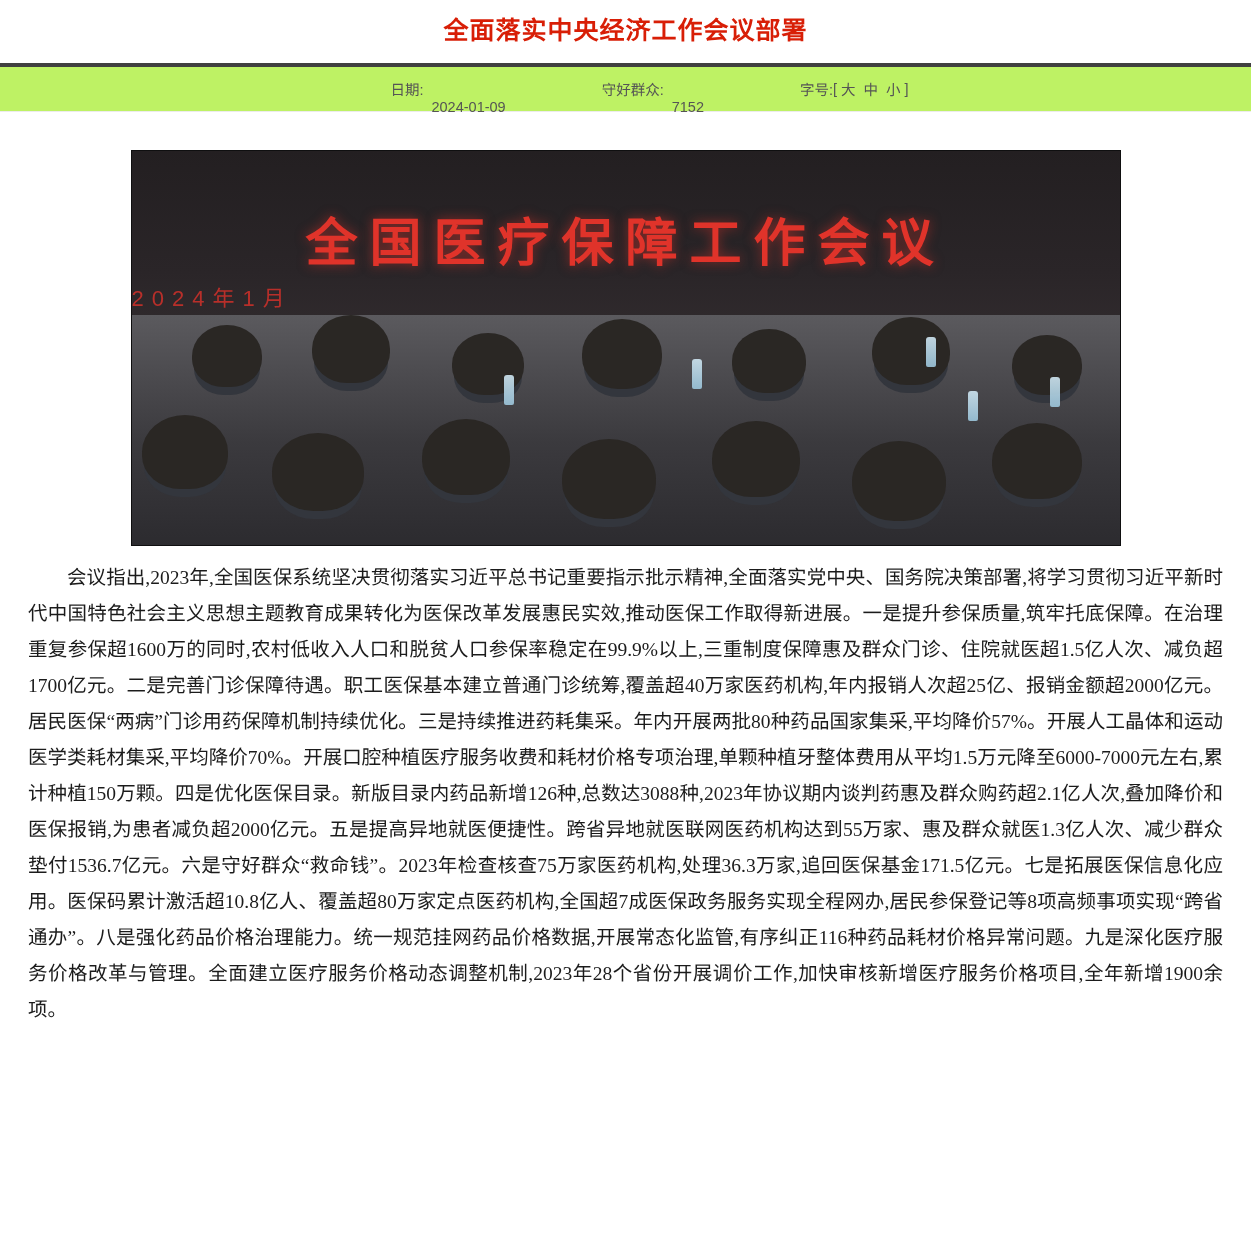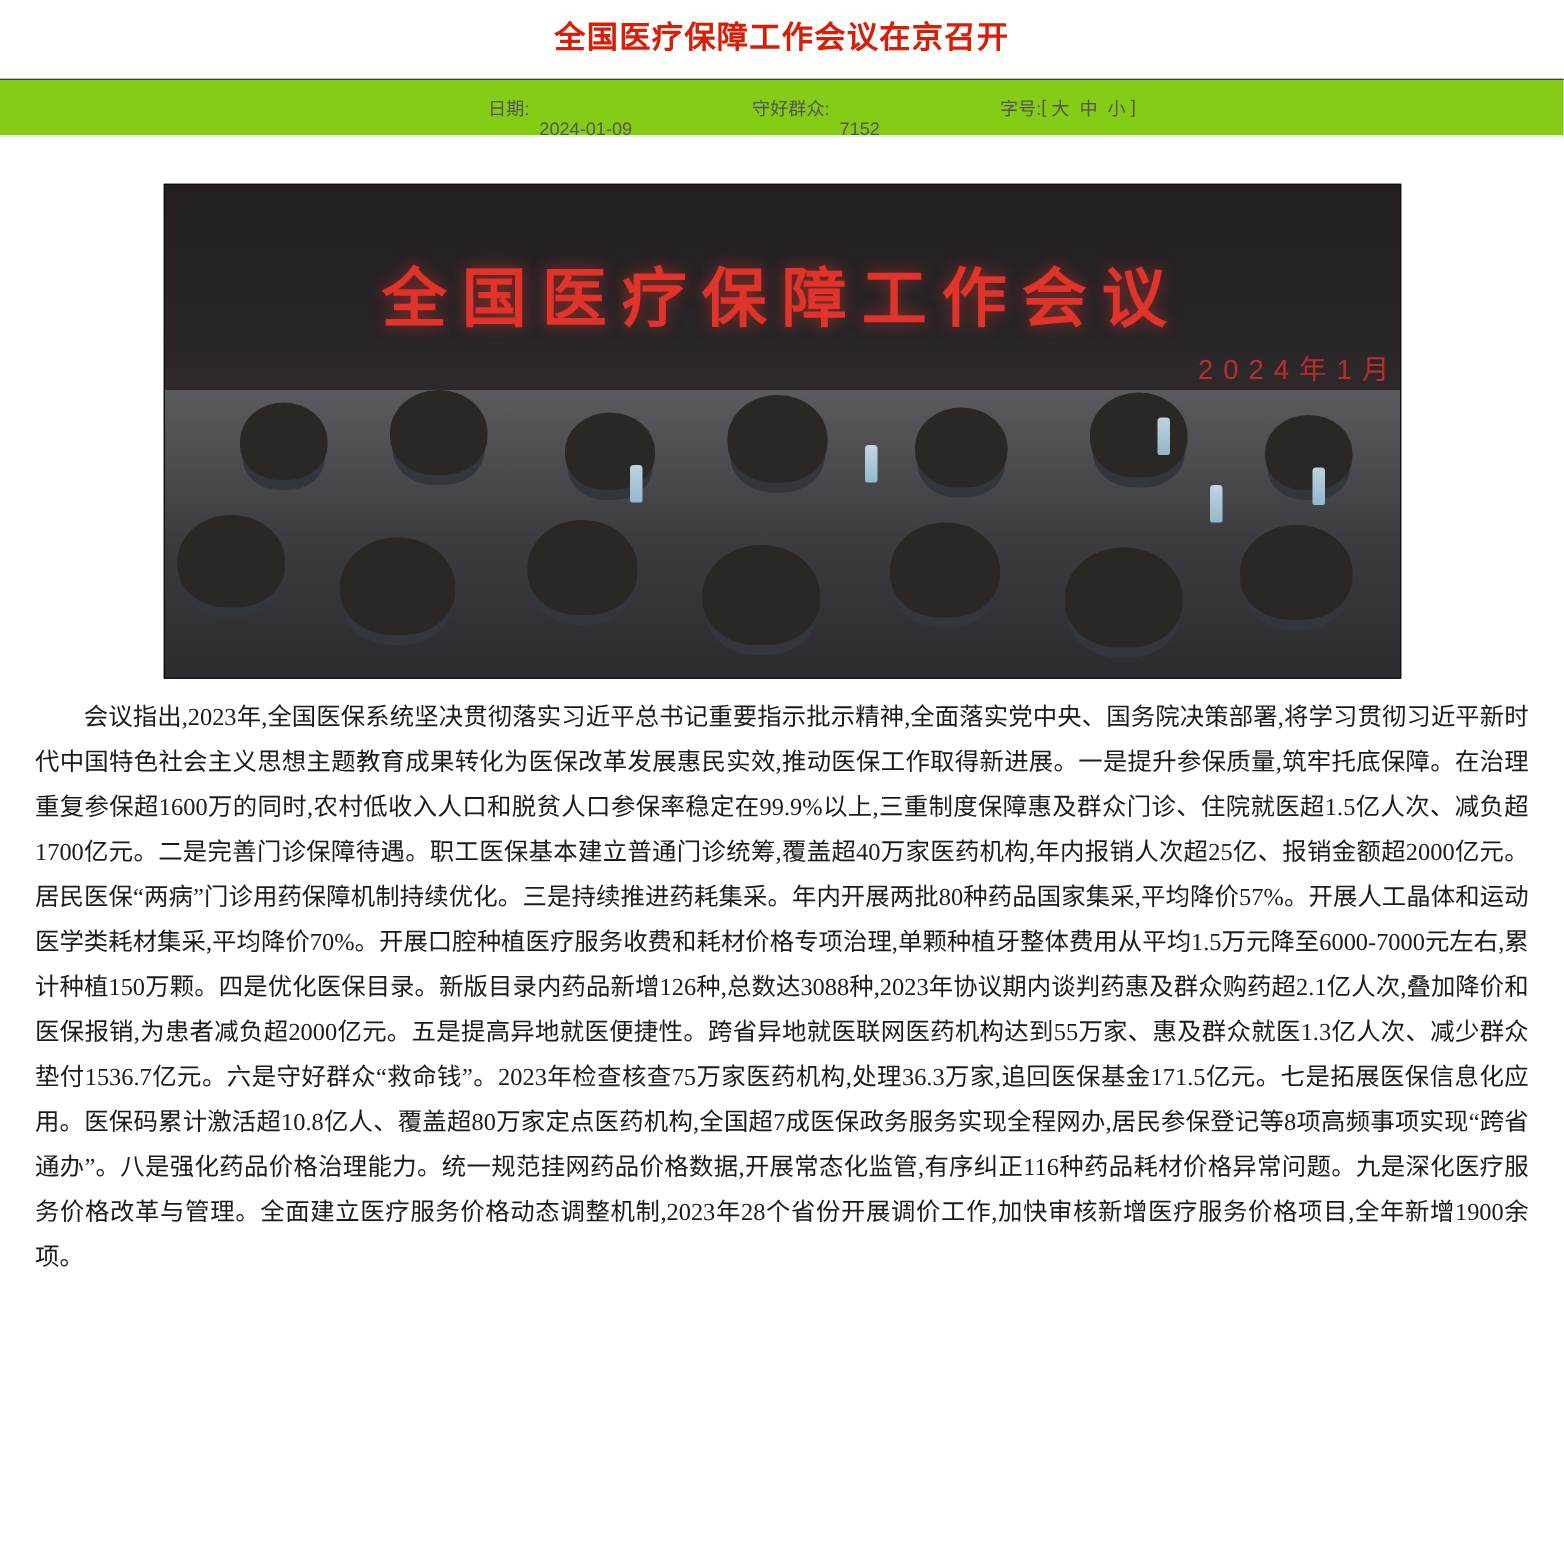--- a/index.html
+++ b/index.html
@@ -23,22 +23,22 @@
     color: #d81e06;
     font-family: "Liberation Sans", "DejaVu Sans", sans-serif;
     font-weight: bold;
     font-size: 25px;
     letter-spacing: 1px;
     padding: 14px 40px 16px 40px;
     margin: 0;
     line-height: 1.3;
   }
   .meta-bar {
-    background: #84cc16;
-    border-top: 1px solid #404040;
+    background: #bef264;
+    border-top: 4px solid #404040;
     border-bottom: 1px solid #ececec;
     height: 44px;
     display: flex;
     align-items: center;
     justify-content: center;
     gap: 0px;
     font-family: "Liberation Sans", "DejaVu Sans", sans-serif;
     font-size: 14.5px;
     color: #555555;
     padding-left: 48px;
@@ -107,21 +107,21 @@
     font-family: "Liberation Sans", "DejaVu Sans", sans-serif;
     font-weight: bold;
     font-size: 52px;
     letter-spacing: 12px;
     text-shadow: 0 0 12px rgba(224,51,42,0.55);
   }
   .banner-sub {
     position: absolute;
     top: 128px;
     left: 0; right: 0;
-    text-align: right;
+    text-align: left;
     color: #c8302a;
     font-family: "Liberation Sans", "DejaVu Sans", sans-serif;
     font-size: 22px;
     letter-spacing: 8px;
     opacity: .9;
   }
   
   .head-table {
     position: absolute;
     left: 110px;
@@ -188,21 +188,21 @@
     background: linear-gradient(180deg,#cfe6f2,#9cc6dc);
     border-radius: 3px 3px 2px 2px;
     opacity: .9;
   }
 </style>
 </head>
 <body>
 
 <div class="page">
 
-  <h1 class="article-title">全国医疗保障工作会议在京召开</h1>
+  <h1 class="article-title">全面落实中央经济工作会议部署</h1>
 
   <div class="meta-bar">
     <div class="meta-item">
       <span class="meta-label">日期:</span>
       <span class="meta-value">2024-01-09</span>
     </div>
     <div class="meta-item">
       <span class="meta-label">守好群众:</span>
       <span class="meta-value">7152</span>
     </div>

